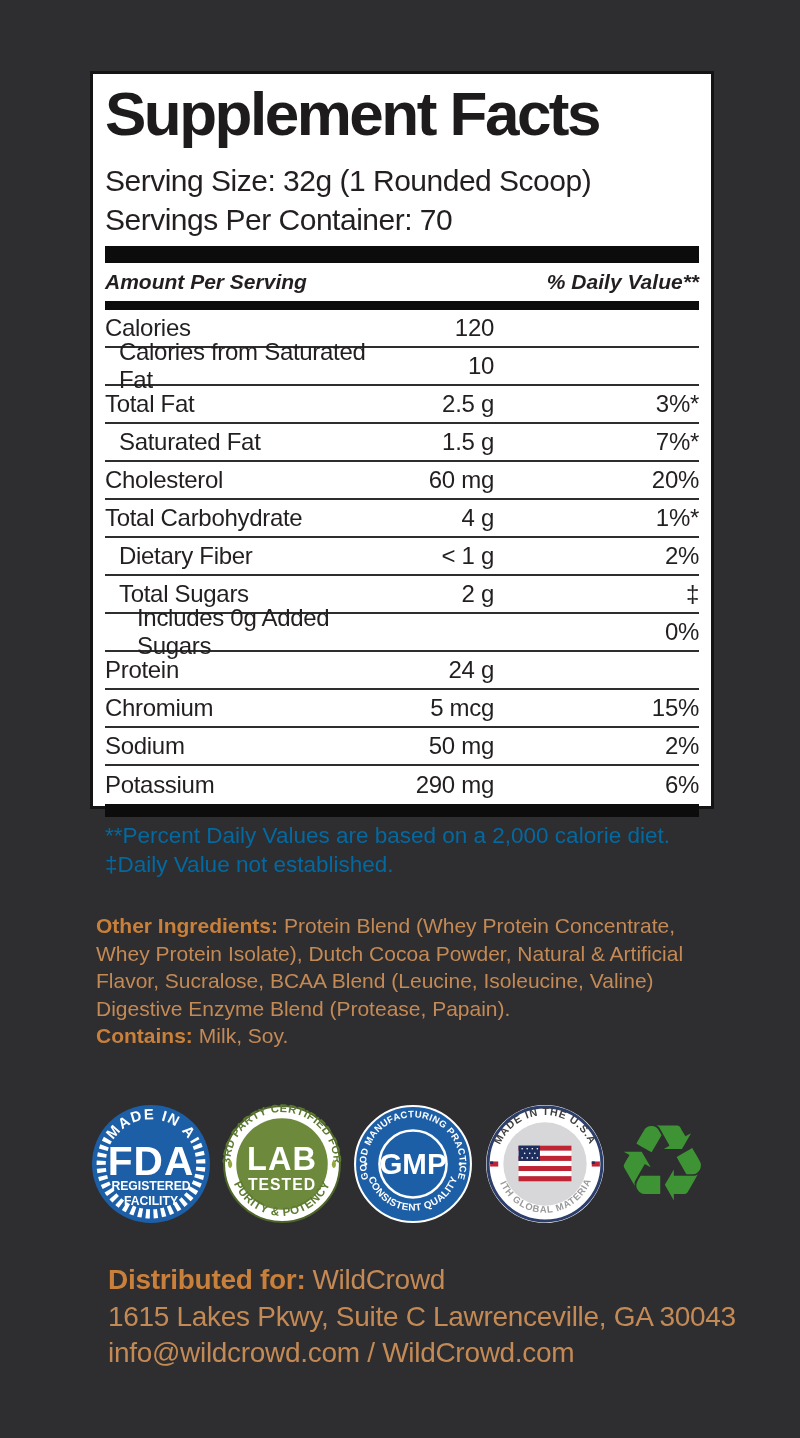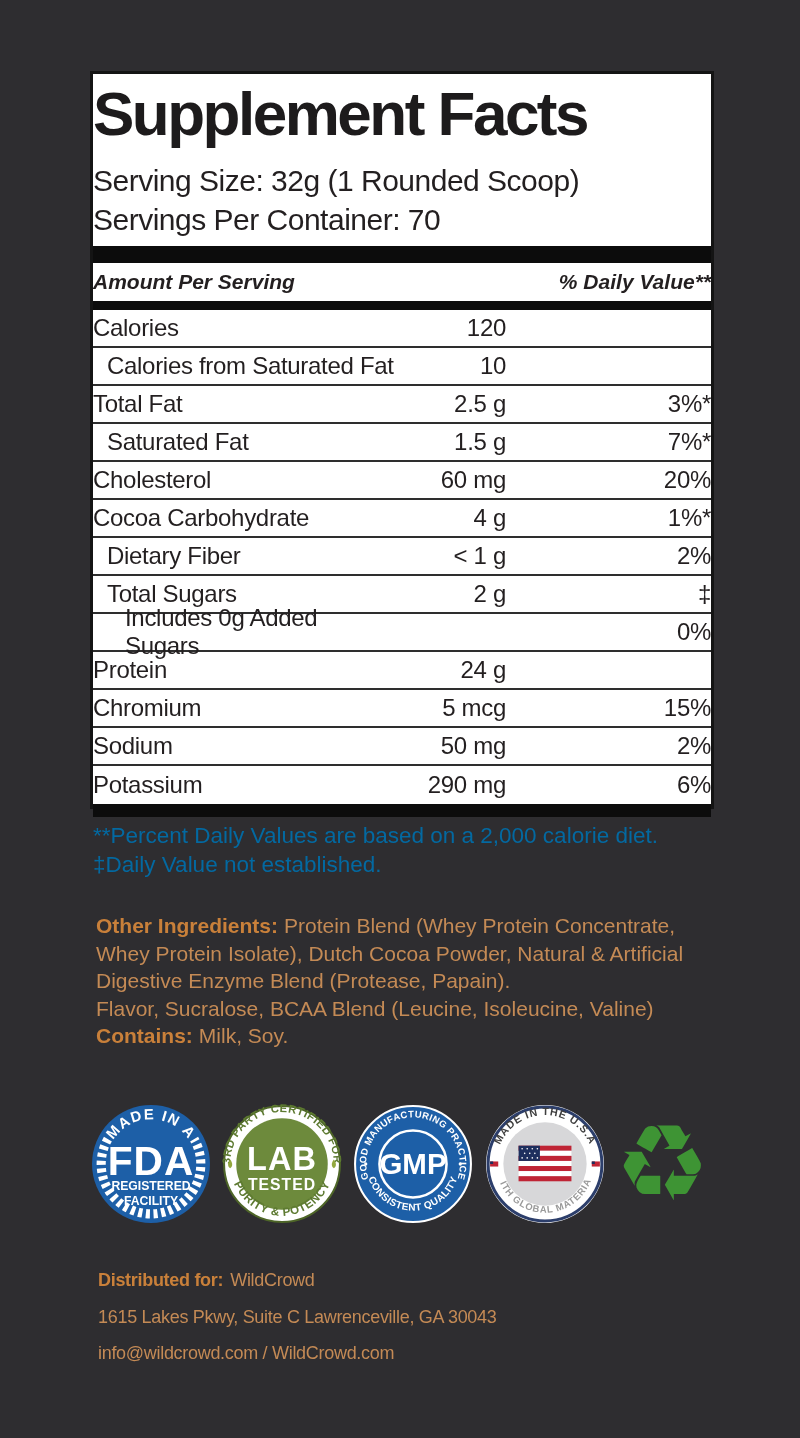--- a/index.html
+++ b/index.html
@@ -2,21 +2,21 @@
 <html style="--bg: #2e2d30; --ink: #231f20; --orange: #c48a55; --orange_bold: #c9803a; --badge_blue: #1d5fa7; --badge_green: #6d8a3c; --flag_red: #bf2435; --flag_navy: #1e2f5e; --recycle_green: #3e9434;"><head>
 <meta charset="utf-8">
 <style>
   html,body{margin:0;padding:0;}
   body{width:800px;height:1438px;position:relative;overflow:hidden;
        background:var(--bg,#2e2d30);font-family:"Liberation Sans",sans-serif;}
 
   
   .panel{position:absolute;left:90px;top:71px;width:624px;height:738px;
          box-sizing:border-box;background:#fff;border:3px solid #141414;
-         padding:0 0;color:var(--ink,#231f20);}
+         padding:0 12px;color:var(--ink,#231f20);}
   .title{font-size:62px;font-weight:bold;letter-spacing:-2.5px;line-height:68px;
          margin-top:6px;white-space:nowrap;color:#1d1b1c;}
   .serv{font-size:30px;line-height:39px;letter-spacing:-0.5px;}
   .serv-block{margin-top:13px;}
   .bar{background:#0c0c0c;}
   .bar-lg{height:17px;margin-top:7px;}
   .bar-md{height:9px;}
   .bar-sm{height:13px;}
   .cols{display:flex;justify-content:space-between;align-items:center;height:38px;
         font-size:21px;font-weight:bold;font-style:italic;}
@@ -47,21 +47,21 @@
   .f-red{fill:var(--flag_red,#bf2435);}
   .f-gray{fill:#d7d7d9;}
   .t-w{fill:#ffffff;font-weight:bold;font-family:"Liberation Sans",sans-serif;}
   .t-olive{fill:#5d7a31;font-weight:bold;font-family:"Liberation Sans",sans-serif;}
   .t-dark{fill:#3f3f3f;font-weight:bold;font-family:"Liberation Sans",sans-serif;}
   .t-gray{fill:#9a9a9a;font-weight:bold;font-family:"Liberation Sans",sans-serif;}
   .recycle{font-size:106px;line-height:110px;color:var(--recycle_green,#3e9434);
            font-family:"DejaVu Sans",sans-serif;margin-right:2px;}
 
   
-  .footer{position:absolute;left:98px;top:1262px;font-size:18px;line-height:36.5px;
+  .footer{position:absolute;left:108px;top:1262px;font-size:28px;line-height:36.5px;
           color:var(--orange,#c48a55);letter-spacing:-0.3px;}
   .footer b{color:var(--orange_bold,#c9803a);margin-right:7px;}
 </style>
 </head>
 <body>
 
 <div class="panel">
   <div class="title">Supplement Facts</div>
   <div class="serv-block">
     <div class="serv">Serving Size: 32g (1 Rounded Scoop)</div>
@@ -93,21 +93,21 @@
         <span class="nm">Saturated Fat</span>
         <span class="amt">1.5 g</span>
         <span class="dv">7%*</span>
       </div>
       <div class="nrow ind0">
         <span class="nm">Cholesterol</span>
         <span class="amt">60 mg</span>
         <span class="dv">20%</span>
       </div>
       <div class="nrow ind0">
-        <span class="nm">Cocoa Carbohydrate</span>
+        <span class="nm">Total Carbohydrate</span>
         <span class="amt">4 g</span>
         <span class="dv">1%*</span>
       </div>
       <div class="nrow ind1">
         <span class="nm">Dietary Fiber</span>
         <span class="amt">&lt; 1 g</span>
         <span class="dv">2%</span>
       </div>
       <div class="nrow ind1">
         <span class="nm">Total Sugars</span>
@@ -143,22 +143,22 @@
   <div class="bar bar-sm"></div>
   <div class="footnotes">
     <div>**Percent Daily Values are based on a 2,000 calorie diet.</div>
     <div>‡Daily Value not established.</div>
   </div>
 </div>
 
 <div class="ingredients">
   <div><b>Other Ingredients:</b><span>Protein Blend (Whey Protein Concentrate,</span></div>
   <div>Whey Protein Isolate), Dutch Cocoa Powder, Natural &amp; Artificial</div>
+  <div>Flavor, Sucralose, BCAA Blend (Leucine, Isoleucine, Valine)</div>
   <div>Digestive Enzyme Blend (Protease, Papain).</div>
-  <div>Flavor, Sucralose, BCAA Blend (Leucine, Isoleucine, Valine)</div>
   <div><b>Contains:</b><span>Milk, Soy.</span></div>
 </div>
 
 <div class="badges">
 
   <svg class="badge" viewBox="0 0 120 120">
     <circle cx="60" cy="60" r="58" class="f-blue"></circle>
     <path d="M17.6 35.5 A49 49 0 1 0 102.4 35.5" fill="none" stroke="#ffffff" stroke-width="9" stroke-dasharray="4 3.5"></path>
     <path id="fda-top" d="M17.5 48.6 A44 44 0 0 1 102.5 48.6" fill="none"></path>
     <text class="t-w" font-size="14.5" letter-spacing="1.5"><textPath href="#fda-top" startOffset="50%" text-anchor="middle">MADE IN A</textPath></text>

